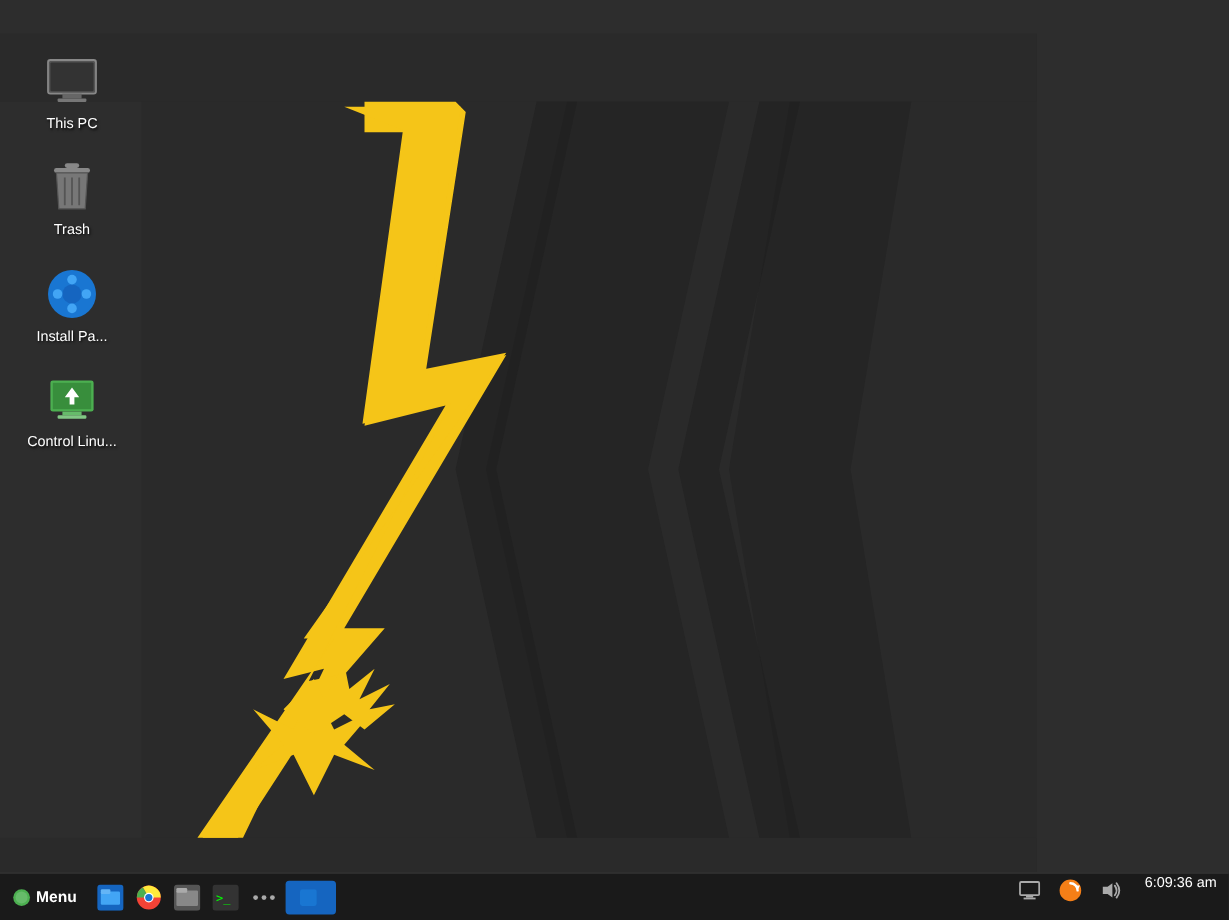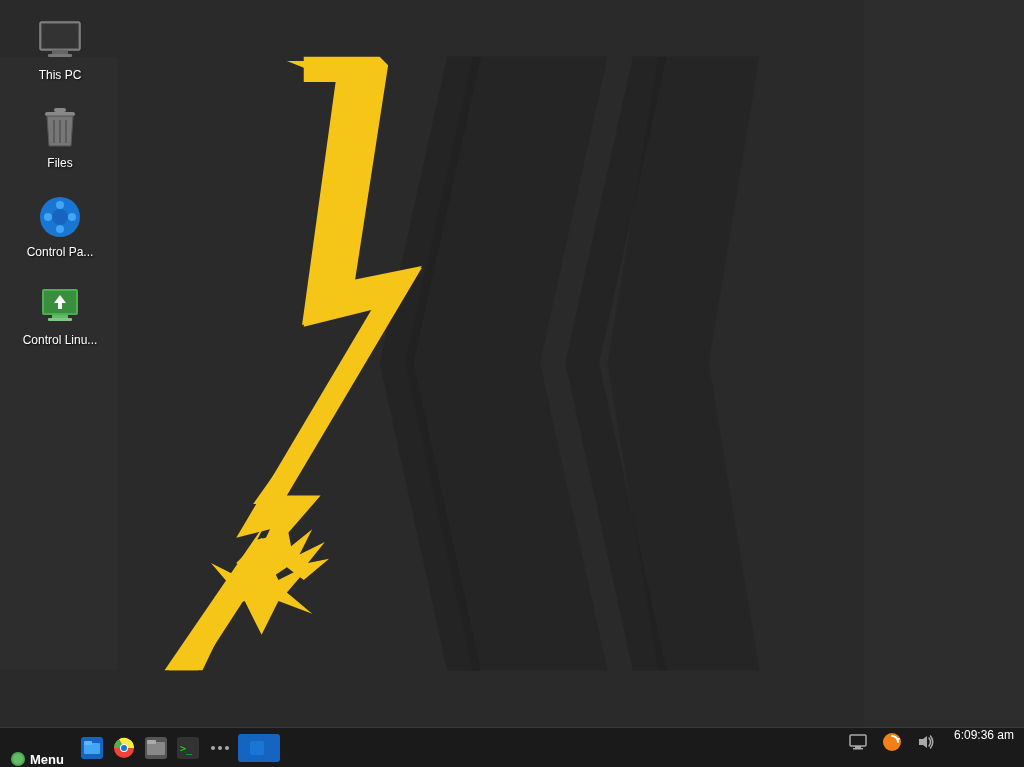--- a/index.html
+++ b/index.html
@@ -13,20 +13,21 @@
       user-select: none;
     }
 
     
     .desktop {
       width: 864px;
       height: 727px;
       position: relative;
       background: #2a2a2a;
       overflow: hidden;
+      margin-top: 28px;
     }
 
     
     .bg-canvas {
       position: absolute;
       top: 0; left: 0;
       width: 100%; height: 100%;
     }
 
     
@@ -76,21 +77,21 @@
       bottom: 0;
       left: 0;
       display: flex;
       align-items: center;
       z-index: 100;
       border-top: 1px solid #3a3a3a;
     }
 
     .taskbar-menu {
       display: flex;
-      align-items: flex-end;
+      align-items: center;
       padding: 0 10px;
       height: 100%;
       cursor: pointer;
       color: #ffffff;
       font-size: 13px;
       font-weight: bold;
       gap: 4px;
     }
 
     .taskbar-apps {
@@ -222,37 +223,37 @@
           <rect x="4" y="6" width="30" height="4" rx="2" fill="#888"></rect>
           <rect x="13" y="2" width="12" height="4" rx="2" fill="#888"></rect>
 
           <path d="M6 10 L8 40 L30 40 L32 10 Z" fill="#777" stroke="#555" stroke-width="1"></path>
 
           <line x1="13" y1="14" x2="13" y2="37" stroke="#555" stroke-width="1.5"></line>
           <line x1="19" y1="14" x2="19" y2="37" stroke="#555" stroke-width="1.5"></line>
           <line x1="25" y1="14" x2="25" y2="37" stroke="#555" stroke-width="1.5"></line>
         </svg>
       </div>
-      <span class="icon-label">Files</span>
+      <span class="icon-label">Trash</span>
     </div>
 
 
 
     <div class="desktop-icon">
       <div class="icon-img">
         <svg width="44" height="44" viewBox="0 0 44 44" xmlns="http://www.w3.org/2000/svg">
           <circle cx="22" cy="22" r="20" fill="#1976D2"></circle>
           <circle cx="22" cy="22" r="8" fill="#1565C0"></circle>
           <circle cx="22" cy="10" r="4" fill="#42A5F5"></circle>
           <circle cx="22" cy="34" r="4" fill="#42A5F5"></circle>
           <circle cx="10" cy="22" r="4" fill="#42A5F5"></circle>
           <circle cx="34" cy="22" r="4" fill="#42A5F5"></circle>
         </svg>
       </div>
-      <span class="icon-label">Control Pa...</span>
+      <span class="icon-label">Install Pa...</span>
     </div>
 
 
     <div class="desktop-icon">
       <div class="icon-img">
         <svg width="44" height="44" viewBox="0 0 44 44" xmlns="http://www.w3.org/2000/svg">
 
           <rect x="4" y="6" width="36" height="26" rx="2" fill="#4CAF50"></rect>
           <rect x="6" y="8" width="32" height="22" fill="#388E3C"></rect>
 

